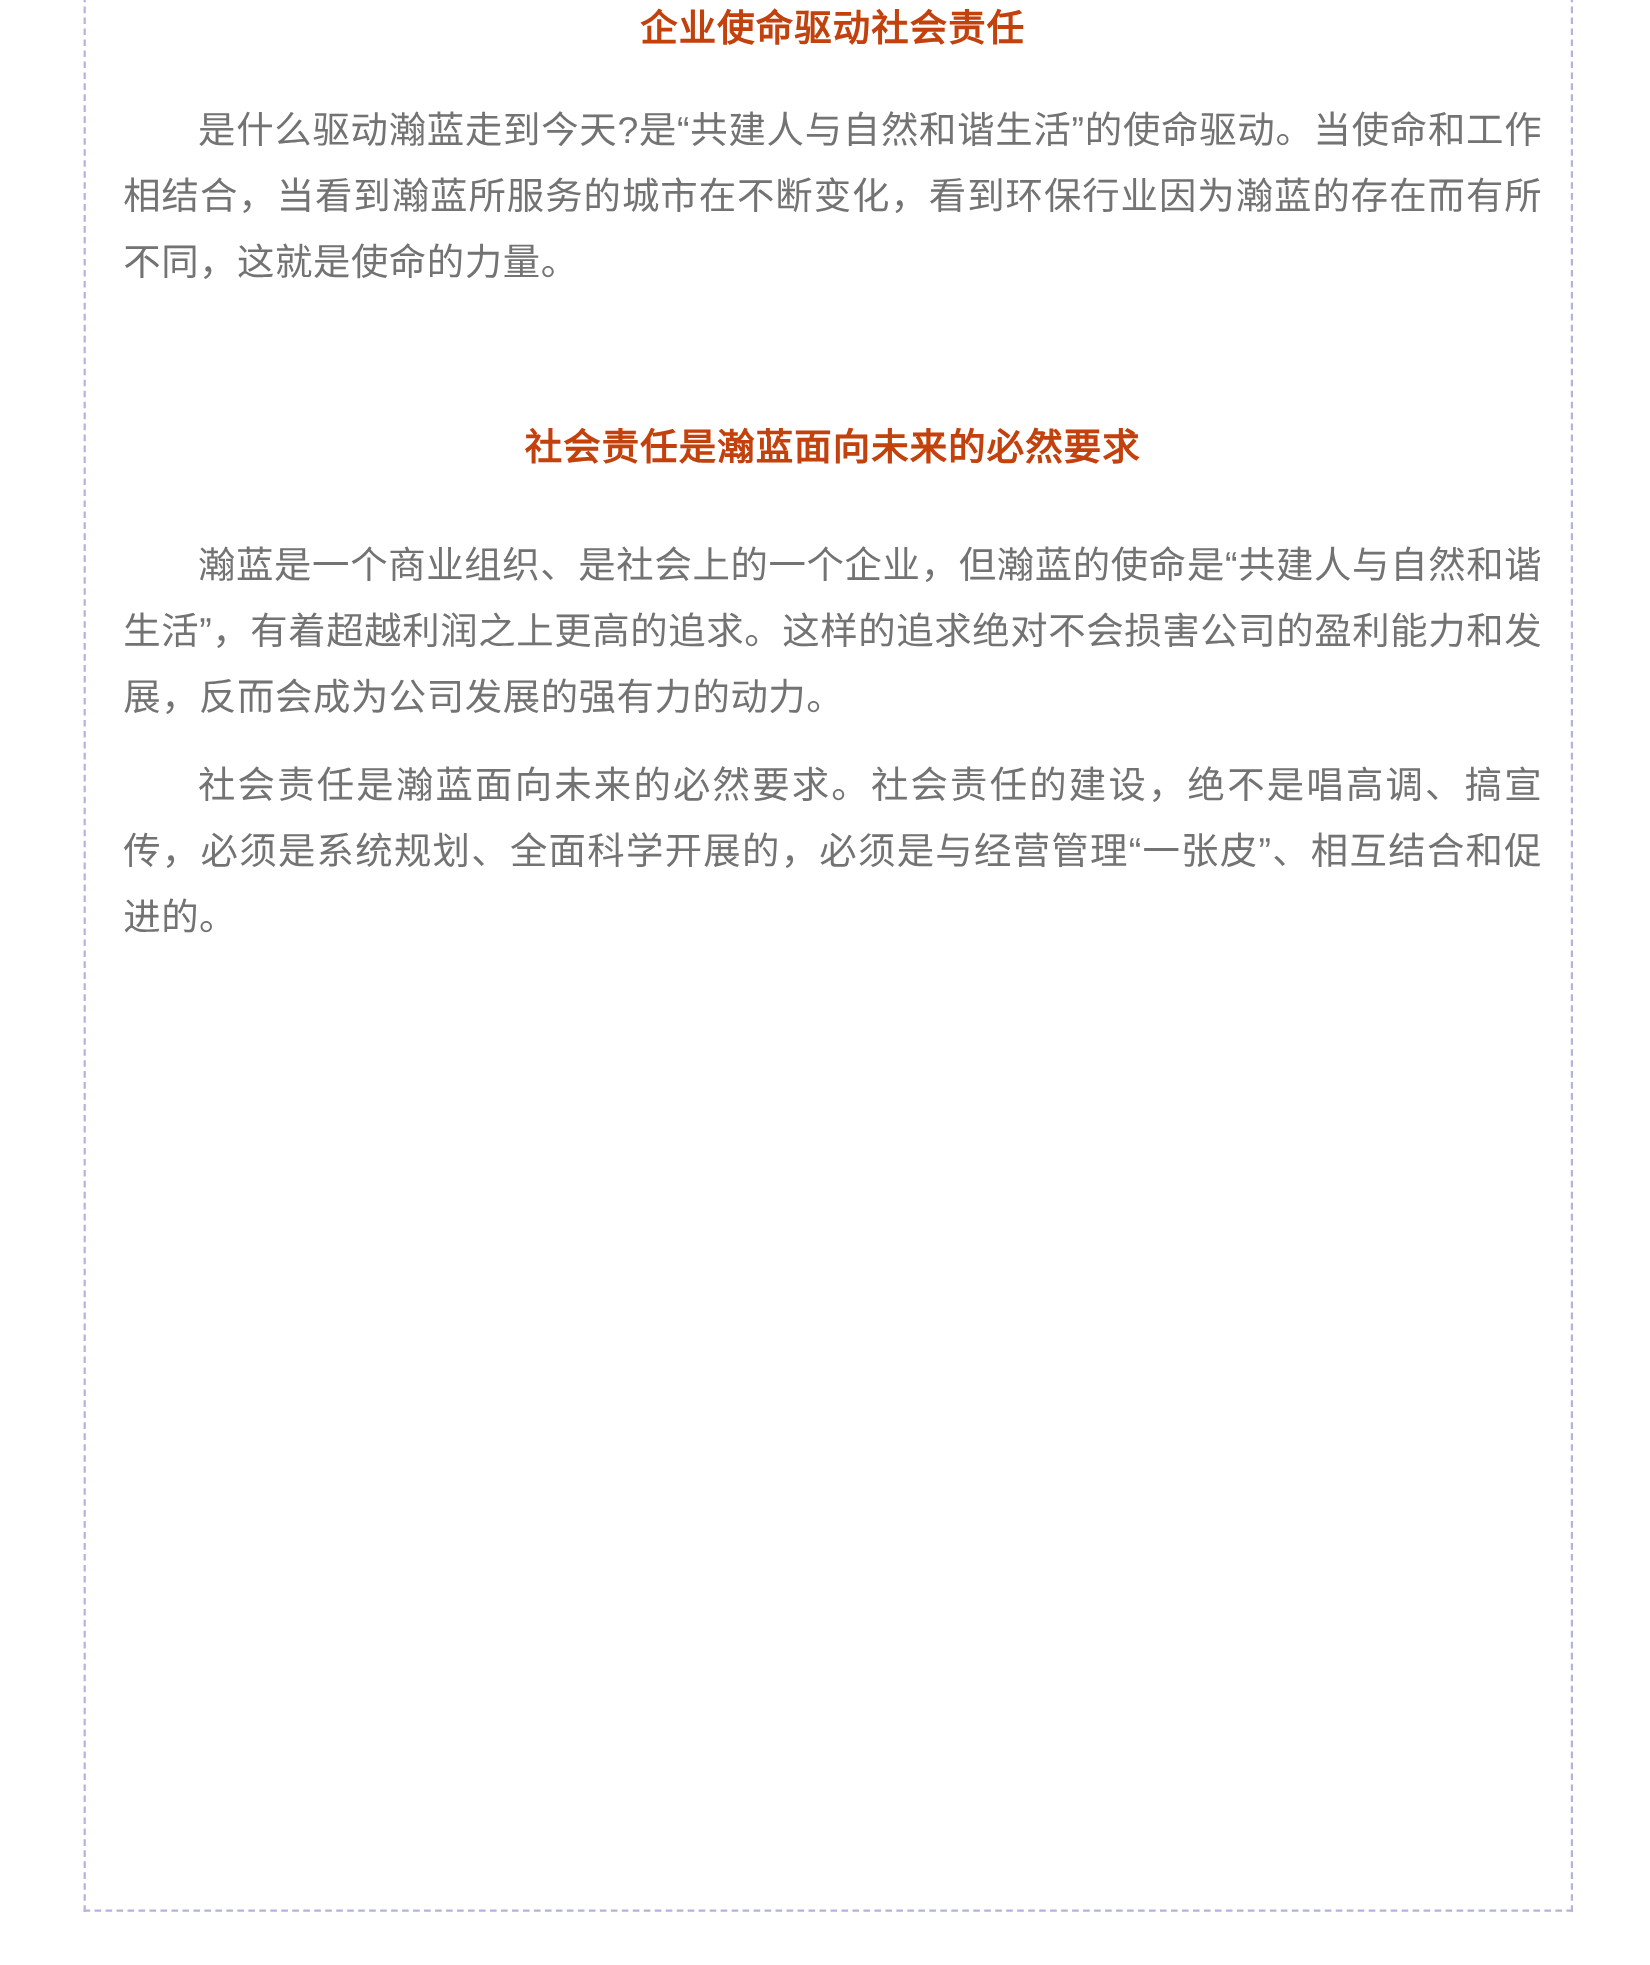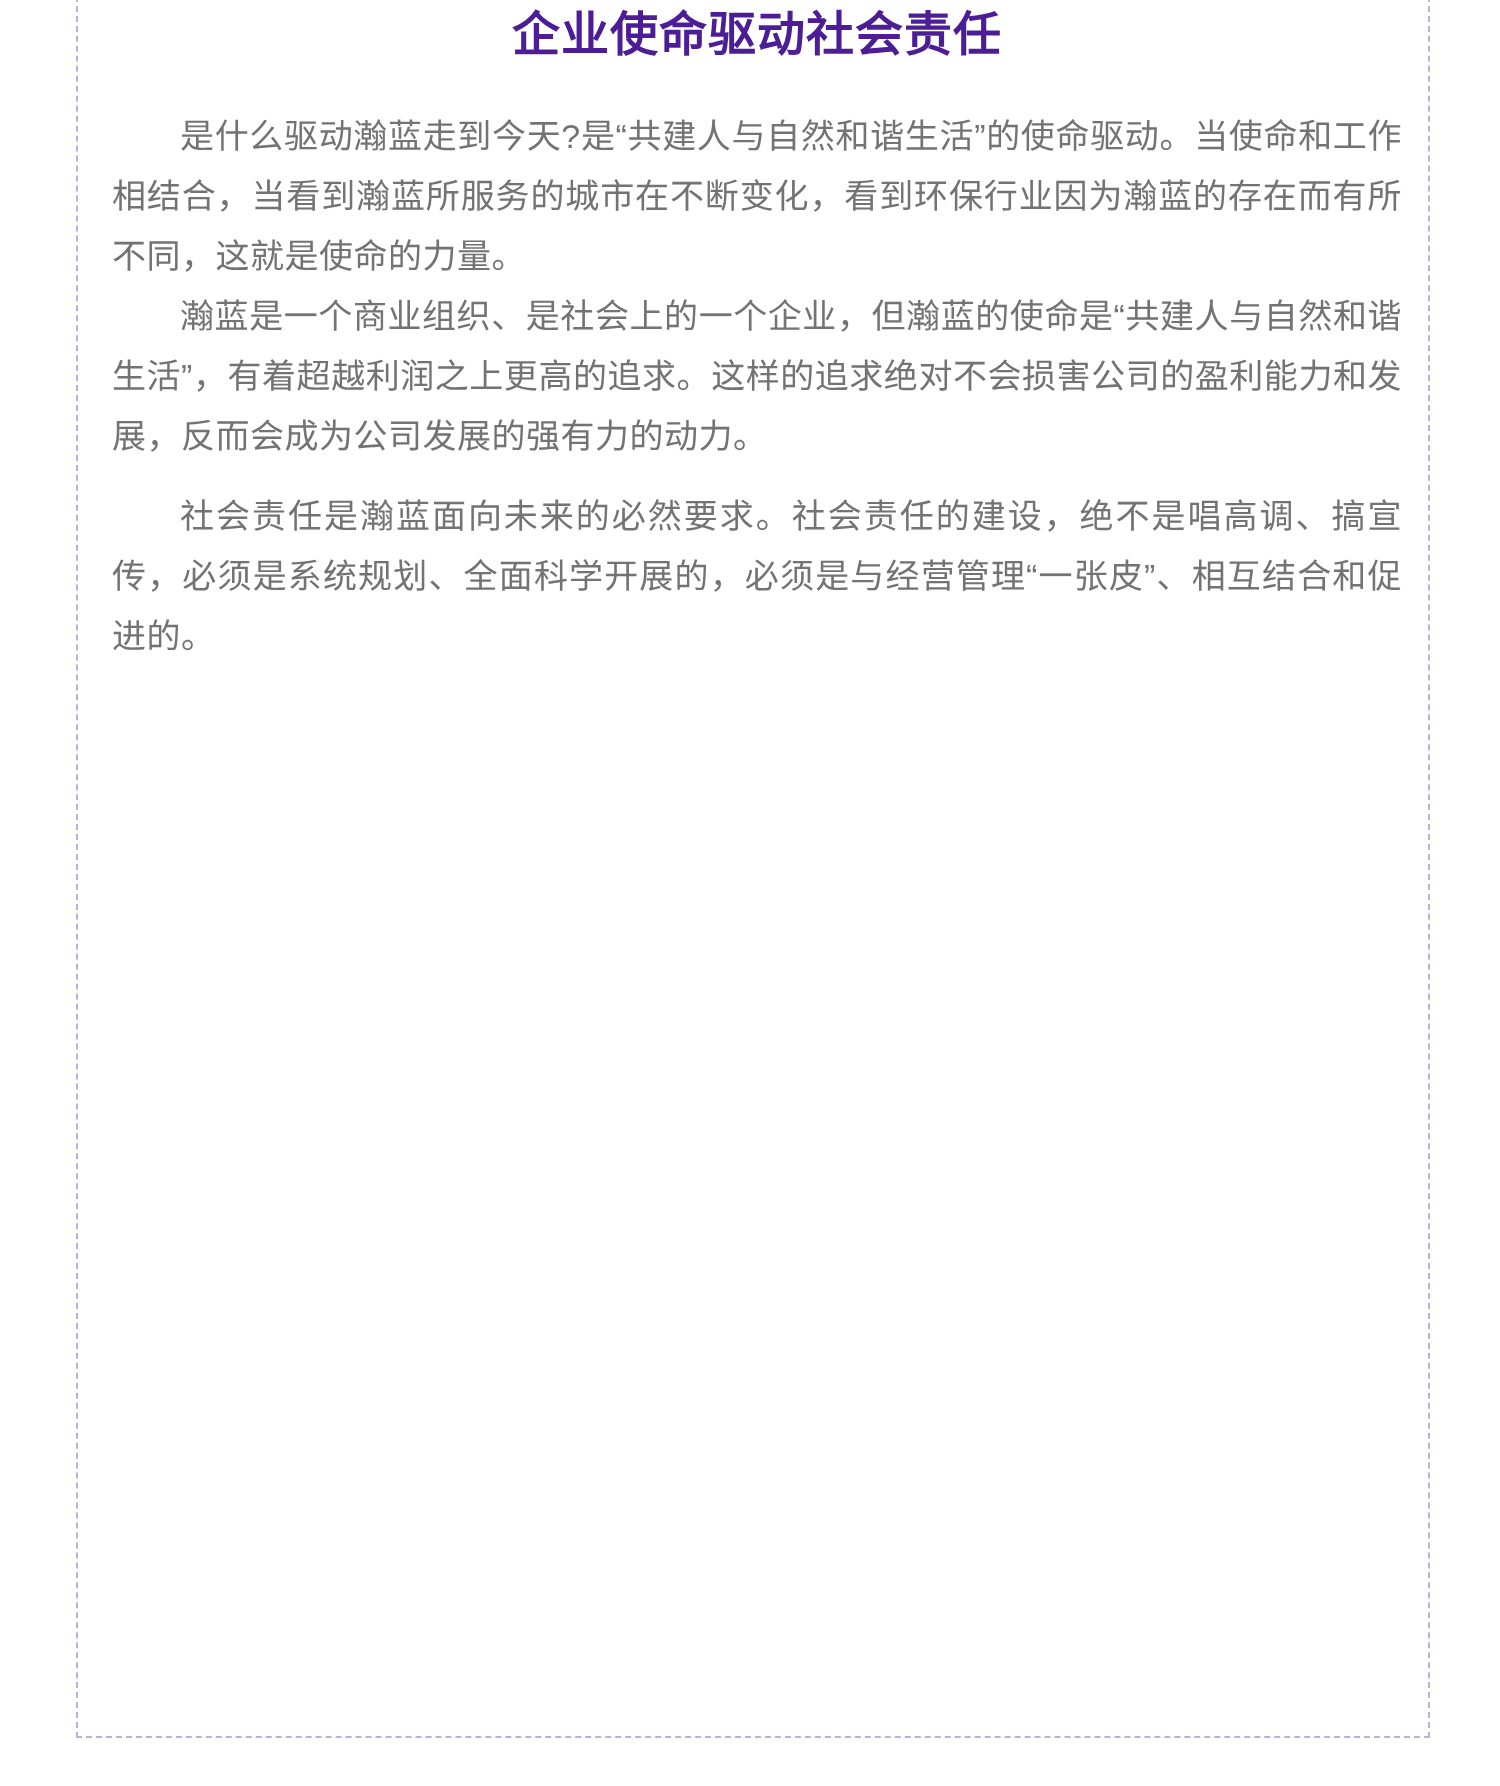--- a/index.html
+++ b/index.html
@@ -25,24 +25,24 @@
     border-top: none;
     pointer-events: none;
   }
   .content {
     position: absolute;
     left: 112px;
     right: 98px;
     top: 0;
   }
   h1.sec-heading {
-    font-size: 48px;
+    font-size: 34px;
     line-height: 1.2;
     font-weight: 700;
-    color: #4c1d95;
+    color: #c2410c;
     text-align: center;
     letter-spacing: 1px;
     margin: 6px 0 42px 0;
   }
   h1.sec-heading.second {
     margin: 118px 0 56px 0;
   }
   p.body-par {
     font-size: 34px;
     line-height: 60px;
@@ -65,17 +65,18 @@
 <div class="dashed-frame"></div>
 
 <div class="content">
 
   <section class="section-mission">
     <h1 class="sec-heading">企业使命驱动社会责任</h1>
     <p class="body-par">是什么驱动瀚蓝走到今天?是“共建人与自然和谐生活”的使命驱动。当使命和工作相结合，当看到瀚蓝所服务的城市在不断变化，看到环保行业因为瀚蓝的存在而有所不同，这就是使命的力量。</p>
   </section>
 
   <section class="section-future">
+    <h1 class="sec-heading second">社会责任是瀚蓝面向未来的必然要求</h1>
     <p class="body-par">瀚蓝是一个商业组织、是社会上的一个企业，但瀚蓝的使命是“共建人与自然和谐生活”，有着超越利润之上更高的追求。这样的追求绝对不会损害公司的盈利能力和发展，反而会成为公司发展的强有力的动力。</p>
     <p class="body-par">社会责任是瀚蓝面向未来的必然要求。社会责任的建设，绝不是唱高调、搞宣传，必须是系统规划、全面科学开展的，必须是与经营管理“一张皮”、相互结合和促进的。</p>
   </section>
 
 </div>
 
 </body></html>

